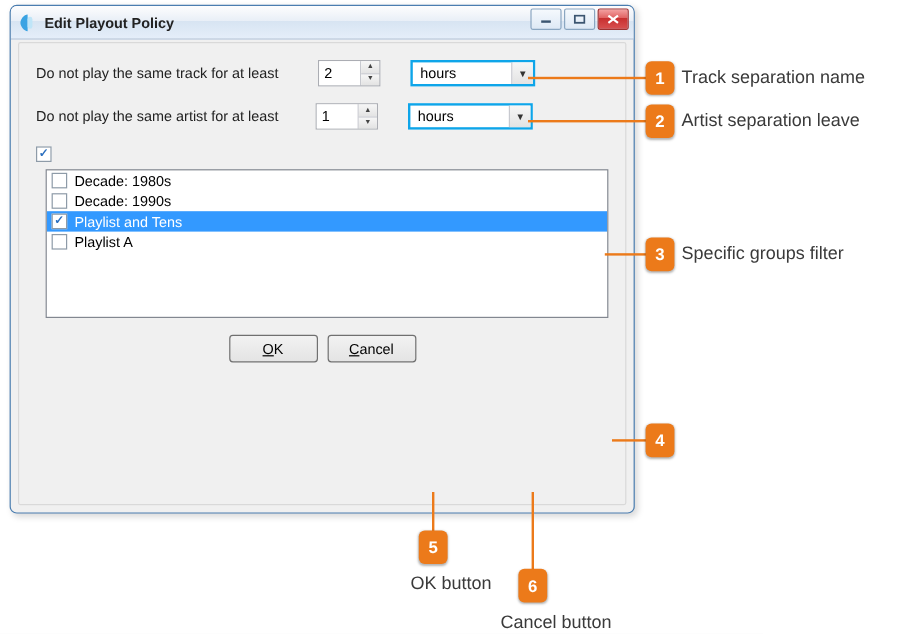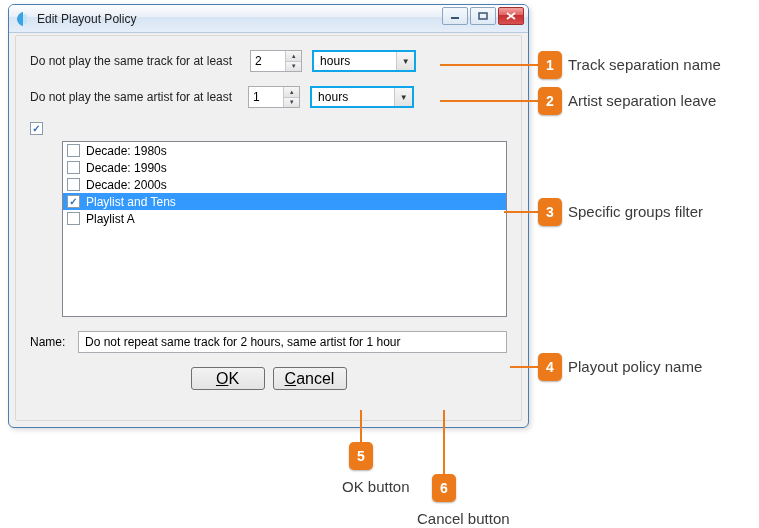--- a/index.html
+++ b/index.html
@@ -23,20 +23,21 @@
     overflow: hidden;
   }
   .titlebar {
     height: 28px;
     background: linear-gradient(to bottom, #fdfdfe 0%, #e9eff7 45%, #d7e4f2 46%, #e5eef9 100%);
     border-bottom: 1px solid #b8c9de;
     display: flex;
     align-items: center;
     padding: 0 4px 0 6px;
     position: relative;
+    font-weight: bold;
   }
   .titlebar .appicon {
     width: 16px; height: 16px;
     margin-right: 6px;
     display: flex; align-items: center; justify-content: center;
   }
   .titlebar .title {
     font-size: 12px;
     color: #222;
   }
@@ -67,20 +68,21 @@
     background: #f0f0f0;
     border: 1px solid #d9d9d9;
     border-radius: 2px;
     padding: 14px 14px 10px 14px;
   }
   .row {
     display: flex;
     align-items: center;
     margin-bottom: 14px;
     height: 22px;
+    gap: 15px;
   }
   .row .rowlabel {
     color: #222;
   }
   .spinner {
     display: flex;
     border: 1px solid #abadb3;
     background: #fff;
     height: 22px;
     margin-left: 6px;
@@ -136,22 +138,22 @@
     border: 1px solid #8e9ba8;
     background: #fff;
     margin-right: 6px;
     display: flex; align-items: center; justify-content: center;
     font-size: 10px; color: #2b6fbf; font-weight: bold;
     line-height: 1;
   }
   .listbox {
     border: 1px solid #828790;
     background: #fff;
-    height: 176px;
-    margin: 0 0 14px 32px;
+    height: 124px;
+    margin: 0 0 14px 8px;
     overflow: hidden;
   }
   .list-item {
     display: flex;
     align-items: center;
     height: 17px;
     padding: 0 4px;
     font-size: 12px;
   }
   .list-item.selected {
@@ -180,21 +182,21 @@
     gap: 8px;
   }
   .btn {
     min-width: 74px;
     height: 23px;
     border: 1px solid #707070;
     background: linear-gradient(to bottom, #f2f2f2, #e4e4e4);
     border-radius: 3px;
     display: flex; align-items: center; justify-content: center;
     font-family: inherit;
-    font-size: 16px;
+    font-size: 12px;
     padding: 0 10px;
   }
   .btn .ul { text-decoration: underline; }
 
   
   .callouts { position: absolute; left:0; top:0; width:759px; height:528px; pointer-events:none; }
   .co-line { position:absolute; background:#ec7a1a; }
   .co-line.h { height:2px; }
   .co-line.v { width:2px; }
   .co-num {
@@ -284,38 +286,30 @@
 
     <div class="listbox" id="groups-list">
         <div class="list-item">
           <div class="chk"></div>
           <span>Decade: 1980s</span>
         </div>
         <div class="list-item">
           <div class="chk"></div>
           <span>Decade: 1990s</span>
         </div>
-        <div class="list-item">
-          <div class="chk"></div>
-          <span>Decade: 2000s</span>
-        </div>
         <div class="list-item selected">
           <div class="chk">✓</div>
           <span>Playlist and Tens</span>
         </div>
         <div class="list-item">
           <div class="chk"></div>
           <span>Playlist A</span>
         </div>
       </div>
 
-    <div class="namerow">
-      <span class="namelabel">Name:</span>
-      <input value="Do not repeat same track for 2 hours, same artist for 1 hour" style="">
-    </div>
 
     <div class="buttonsrow">
       <div class="btn">
           <span><span class="ul">O</span><span>K</span></span>
         </div>
       <div class="btn">
           <span><span class="ul">C</span><span>ancel</span></span>
         </div>
     </div>
   </div>
@@ -330,21 +324,20 @@
   <div class="co-line h" style="left:440px; top:100px; width:99px;"></div>
   <div class="co-num" style="left:538px; top:87px;">2</div>
   <div class="co-label" style="left:568px; top:92px;">Artist separation leave</div>
 
   <div class="co-line h" style="left:504px; top:211px; width:35px;"></div>
   <div class="co-num" style="left:538px; top:198px;">3</div>
   <div class="co-label" style="left:568px; top:203px;">Specific groups filter</div>
 
   <div class="co-line h" style="left:510px; top:366px; width:29px;"></div>
   <div class="co-num" style="left:538px; top:353px;">4</div>
-  <div class="co-label" style="left:568px; top:358px;">Playout policy name</div>
 
   <div class="co-line v" style="left:360px; top:410px; height:33px;"></div>
   <div class="co-num" style="left:349px; top:442px;">5</div>
   <div class="co-label" style="left:342px; top:478px;">OK button</div>
 
   <div class="co-line v" style="left:443px; top:410px; height:65px;"></div>
   <div class="co-num" style="left:432px; top:474px;">6</div>
   <div class="co-label" style="left:417px; top:510px;">Cancel button</div>
 </div>
 

